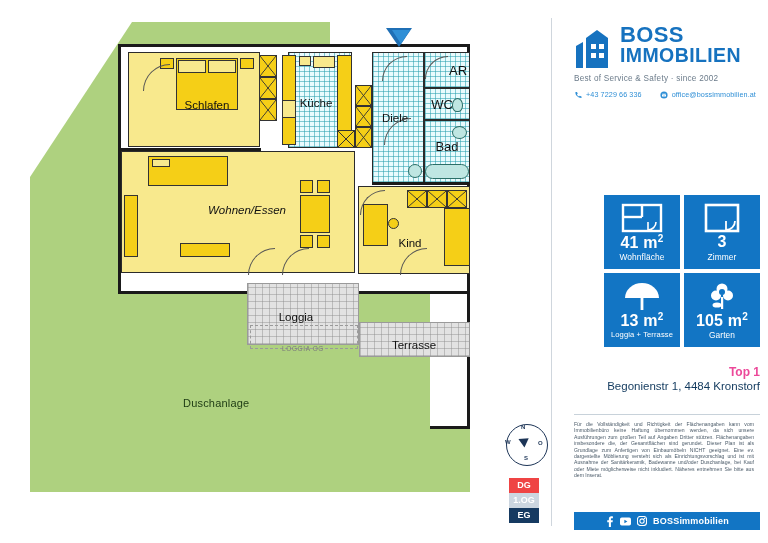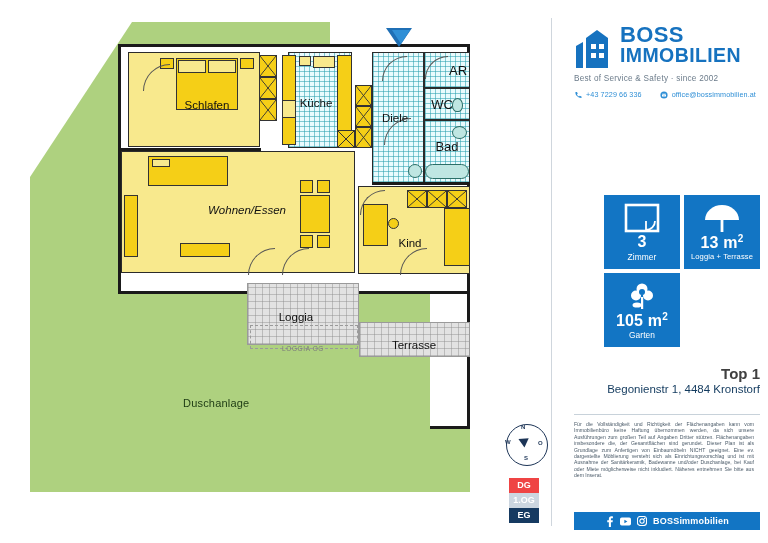--- a/index.html
+++ b/index.html
@@ -111,21 +111,21 @@
   .tiles{position:absolute;left:38px;top:195px;width:156px;height:152px;
     display:grid;grid-template-columns:76px 76px;grid-template-rows:74px 74px;gap:4px;}
   .tilebox{background:#1275c4;position:relative;color:#fff;text-align:center;}
   .tilebox .ti{position:absolute;left:0;top:7px;width:100%;height:32px;}
   .tilebox .tv{position:absolute;left:0;top:38px;width:100%;font-size:16px;font-weight:700;letter-spacing:.2px;}
   .tilebox .tl{position:absolute;left:0;top:57px;width:100%;font-size:8.4px;letter-spacing:.1px;}
   .tilebox .tl.narrow{font-size:7.6px;}
   .sup{font-size:10px;vertical-align:super;}
 
   .topwrap{position:absolute;left:8px;top:365px;width:186px;text-align:right;}
-  .topno{font-size:15px;font-weight:700;color:#404040;}
+  .topno{font-size:12px;font-weight:700;color:#ec4899;}
   .topaddr{font-size:11.5px;color:#123a5e;margin-top:1px;}
 
   .hr{position:absolute;left:8px;top:414px;width:186px;height:1px;background:#c8d2da;}
 
   .legal{position:absolute;left:8px;top:421px;width:180px;font-size:5.1px;line-height:6.4px;
     color:#4a5a68;text-align:justify;}
 
   .social{position:absolute;left:8px;top:512px;width:186px;height:18px;background:#1275c4;
     display:flex;align-items:center;justify-content:center;gap:6px;color:#fff;font-size:9px;font-weight:700;}
   .social .sname{letter-spacing:.2px;}
@@ -274,20 +274,33 @@
       <svg class="ic" width="8" height="8" viewBox="0 0 16 16">
         <circle cx="8" cy="8" r="7.2" fill="#2f8fd6"></circle>
         <rect x="4" y="5.5" width="8" height="5.5" fill="#ffffff"></rect>
         <path d="M4 5.8 L8 8.8 L12 5.8" stroke="#2f8fd6" stroke-width="1" fill="none"></path>
       </svg>
       <span>office@bossimmobilien.at</span>
     </div>
 
     <div class="tiles">
 
+      <div class="tilebox">
+        <svg class="ti" viewBox="0 0 60 32">
+          <rect x="11" y="3" width="38" height="26" fill="none" stroke="#fff" stroke-width="2.4"></rect>
+          <line x1="30" y1="4" x2="30" y2="15" stroke="#fff" stroke-width="2.4"></line>
+          <line x1="12" y1="15" x2="30" y2="15" stroke="#fff" stroke-width="2.4"></line>
+          <path d="M36 28 A8 8 0 0 0 44 20" fill="none" stroke="#fff" stroke-width="1.6"></path>
+          <line x1="36" y1="28" x2="36" y2="20" stroke="#fff" stroke-width="1.6"></line>
+        </svg>
+        <div class="tv">
+          <span>41 m</span><span class="sup">2</span>
+        </div>
+        <div class="tl">Wohnfläche</div>
+      </div>
 
       <div class="tilebox">
         <svg class="ti" viewBox="0 0 60 32">
           <rect x="14" y="3" width="32" height="26" fill="none" stroke="#fff" stroke-width="2.6"></rect>
           <path d="M34 28 A9 9 0 0 0 43 19" fill="none" stroke="#fff" stroke-width="1.8"></path>
           <line x1="34" y1="28" x2="34" y2="19" stroke="#fff" stroke-width="1.8"></line>
         </svg>
         <div class="tv">
           <span>3</span>
         </div>

